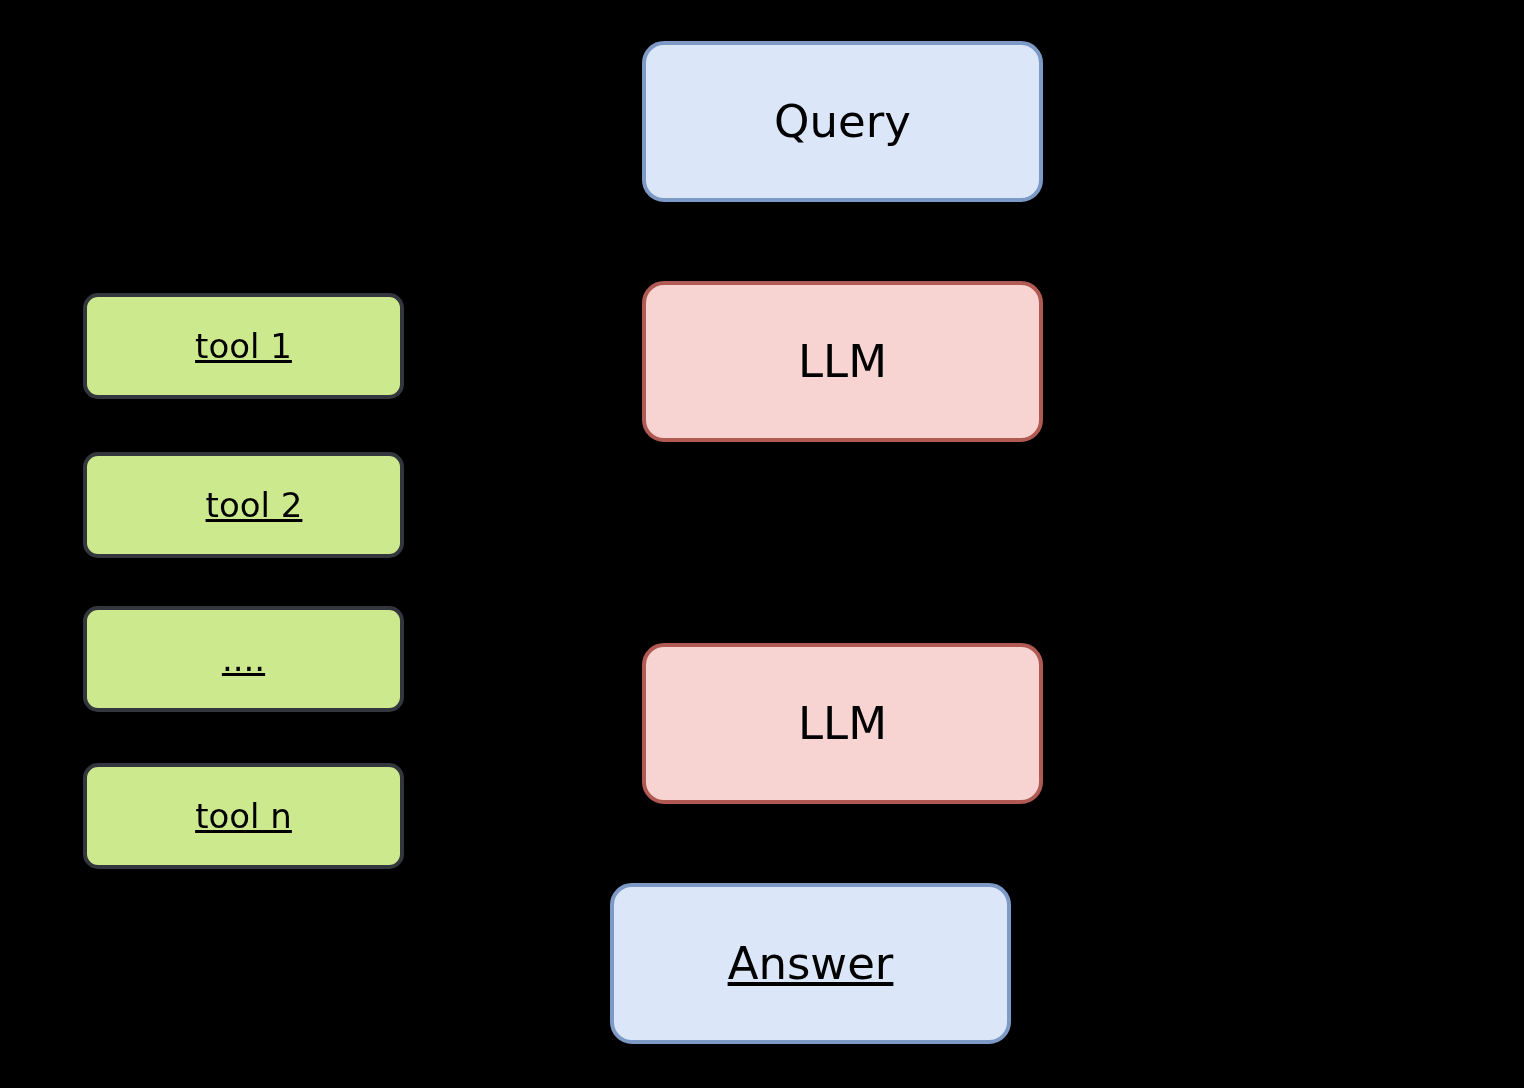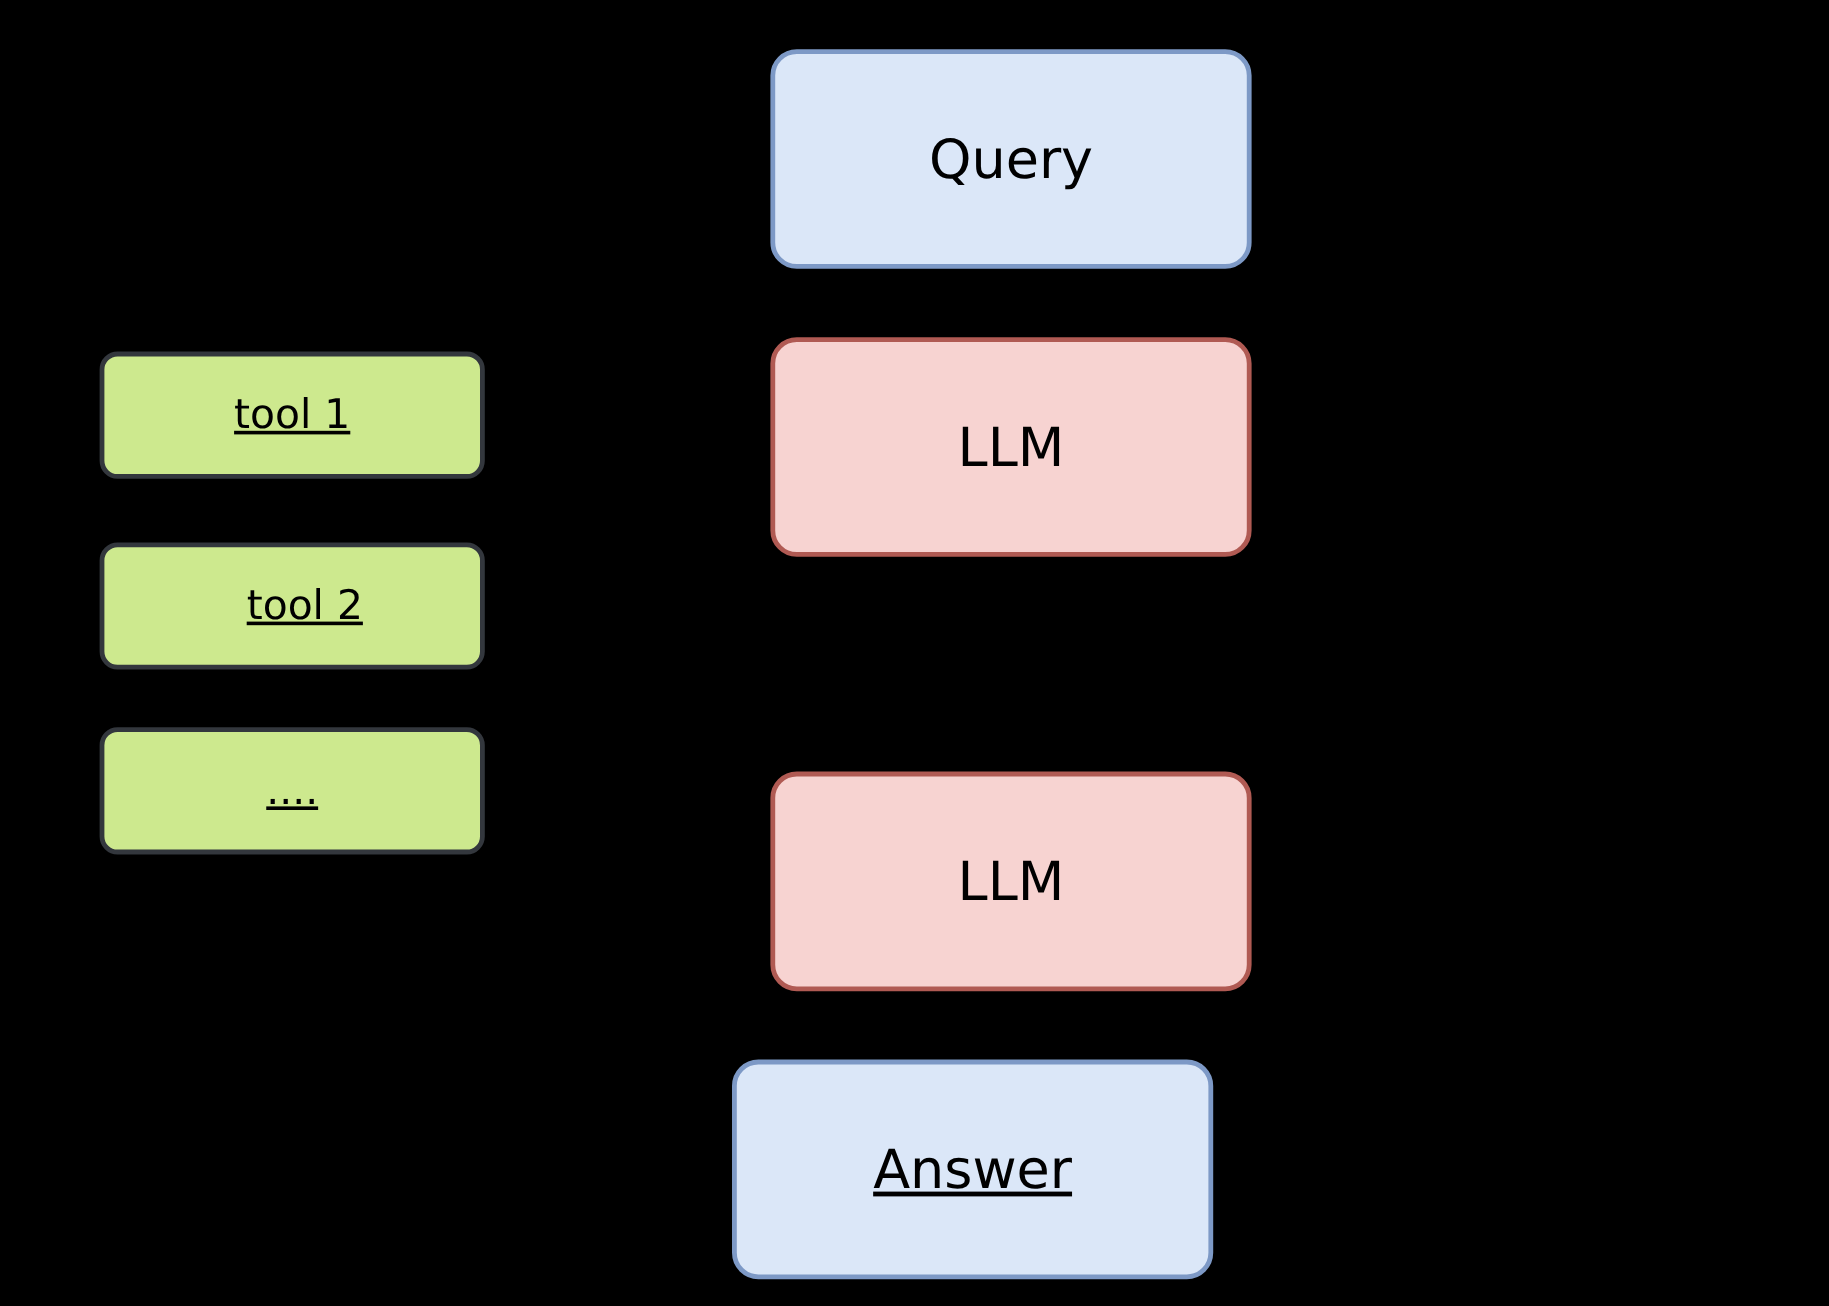--- a/index.html
+++ b/index.html
@@ -24,21 +24,21 @@
     display: flex;
     align-items: center;
     justify-content: center;
     color: var(--text, #000);
     text-align: center;
     white-space: nowrap;
   }
   
   .flow-node {
     width: 401px;
-    height: 183px;
+    height: 161px;
     border-radius: 22px;
     border-width: 4px;
     border-style: solid;
     font-size: 45px;
     font-weight: 500;
   }
   .kind-blue {
     background: var(--blue-fill, #dbe7f8);
     border-color: var(--blue-border, #7d99c6);
   }
@@ -77,20 +77,23 @@
   </div>
 
   <div class="node tool-node pos-tool-2">
     <span>tool 2</span>
   </div>
 
   <div class="node tool-node pos-tool-d">
     <span>....</span>
   </div>
 
+  <div class="node tool-node pos-tool-n">
+    <span>tool n</span>
+  </div>
 
   <div class="node flow-node kind-blue pos-query">
     <span>Query</span>
   </div>
 
   <div class="node flow-node kind-pink pos-llm-1">
     <span>LLM</span>
   </div>
 
   <div class="node flow-node kind-pink pos-llm-2">

